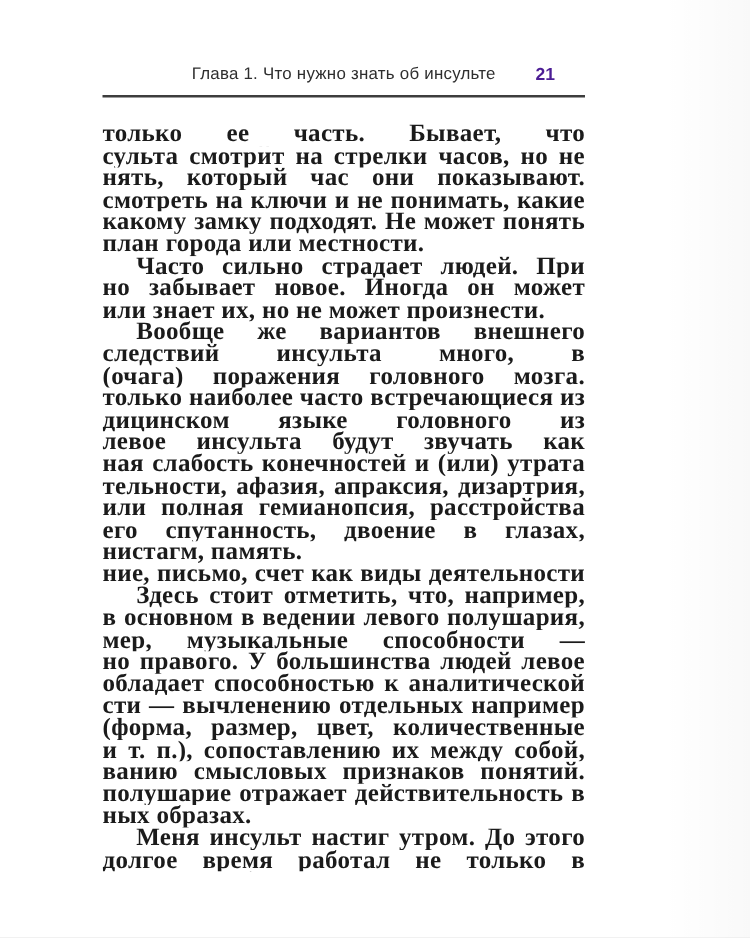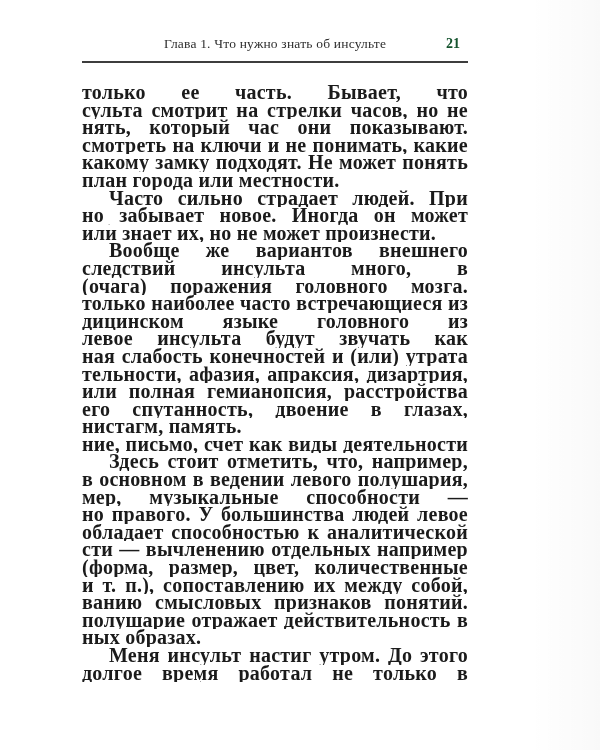--- a/index.html
+++ b/index.html
@@ -26,39 +26,40 @@
   }
   .content {
     position: absolute;
     left: 82px;
     top: 36px;
     width: 386px;
   }
   .running-head {
     position: relative;
     height: 22px;
-    font-family: Liberation Serif, serif;
+    font-family: Liberation Sans, sans-serif;
     color: #2e2e2e;
+    margin-top: 15px;
   }
   .chapter-title {
     position: absolute;
     left: 0;
     right: 0;
     text-align: center;
     font-size: 13.5px;
     letter-spacing: 0.2px;
     white-space: nowrap;
   }
   .page-number {
     position: absolute;
-    right: 8px;
+    right: 24px;
     top: 0;
     font-size: 14px;
     font-weight: 700;
-    color: #14532d;
+    color: #4c1d95;
   }
   .head-rule {
     height: 0;
     border-bottom: 2px solid #3d3d3d;
     margin-top: 3px;
   }
   .body-text {
     margin-top: 21px;
     font-size: 20px;
     font-weight: 700;

